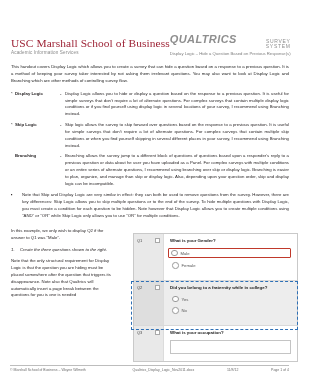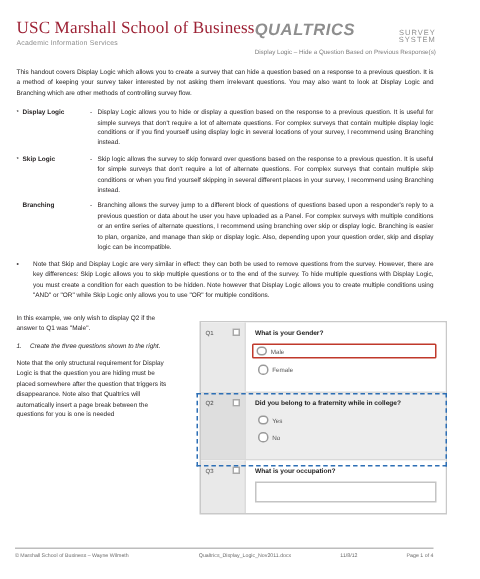--- a/index.html
+++ b/index.html
@@ -12,21 +12,21 @@
     position:relative;
   }
   .page{
     position:absolute;inset:0;
     padding:14px 9px 0 11px;
     box-sizing:border-box;
   }
 
   
   .header{
-    display:flex;align-items:flex-start;justify-content:space-between;
+    display:flex;align-items:flex-end;justify-content:space-between;
     padding-bottom:1px;
   }
   .brand{line-height:1;}
   .brand-title{
     font-family:"Liberation Serif", serif;
     font-size:11.4px;
     color:#9d2235;
     letter-spacing:.1px;
     white-space:nowrap;
   }
@@ -38,20 +38,21 @@
     white-space:nowrap;
   }
   .qbrand{text-align:right;line-height:1;padding-top:1px;}
   .qbrand-row{display:flex;align-items:baseline;justify-content:flex-end;gap:3px;}
   .q-word{
     font-size:11px;
     font-style:italic;
     font-weight:bold;
     color:#8e8e8e;
     letter-spacing:.4px;
+    margin-top:19px;
   }
   .q-sys{
     font-size:5px;
     color:#8e8e8e;
     letter-spacing:.7px;
   }
   .q-tag{
     font-size:4.2px;
     color:#7d7d7d;
     margin-top:2.5px;

